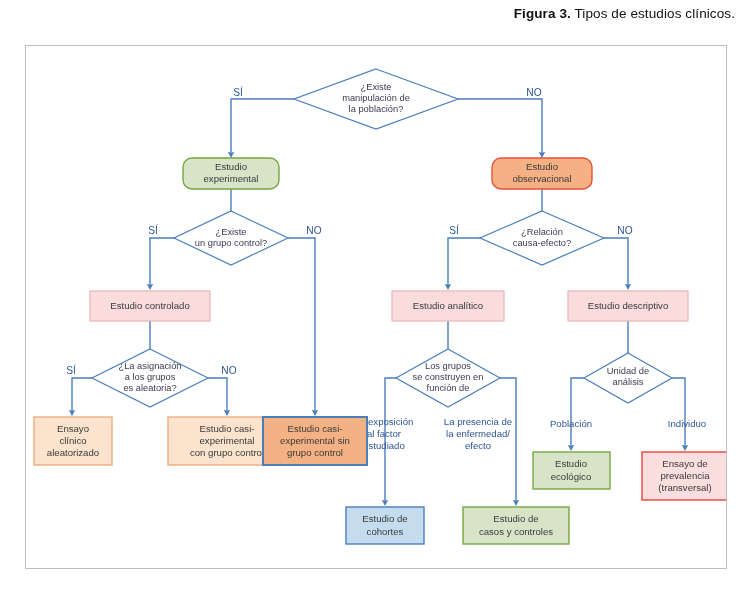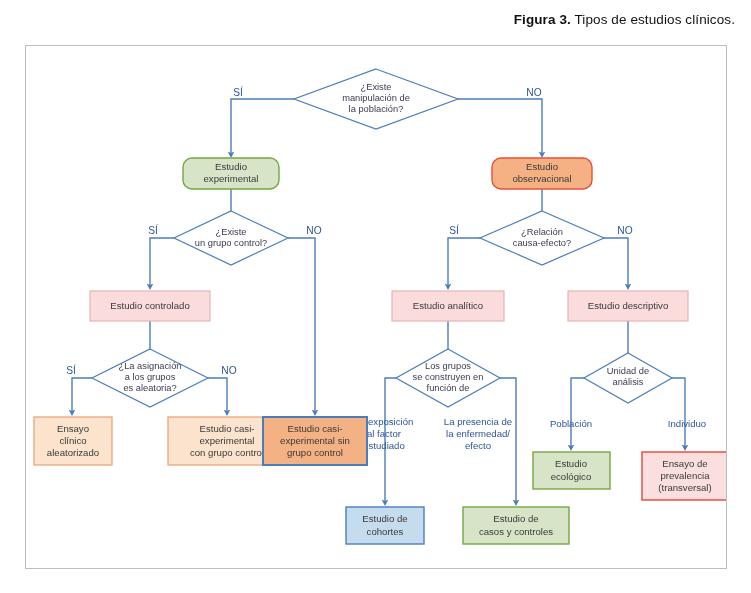--- a/index.html
+++ b/index.html
@@ -9,21 +9,21 @@
   }
   body {
     width: 751px;
     height: 593px;
     font-family: "Liberation Sans", sans-serif;
     position: relative;
     overflow: hidden;
   }
   #figure-caption {
     position: absolute;
-    top: 12px;
+    top: 6px;
     left: 0;
     width: 735px;
     text-align: right;
     font-size: 13.5px;
     color: #111111;
     letter-spacing: 0.1px;
   }
   #figure-caption .cap-label {
     font-weight: bold;
   }

